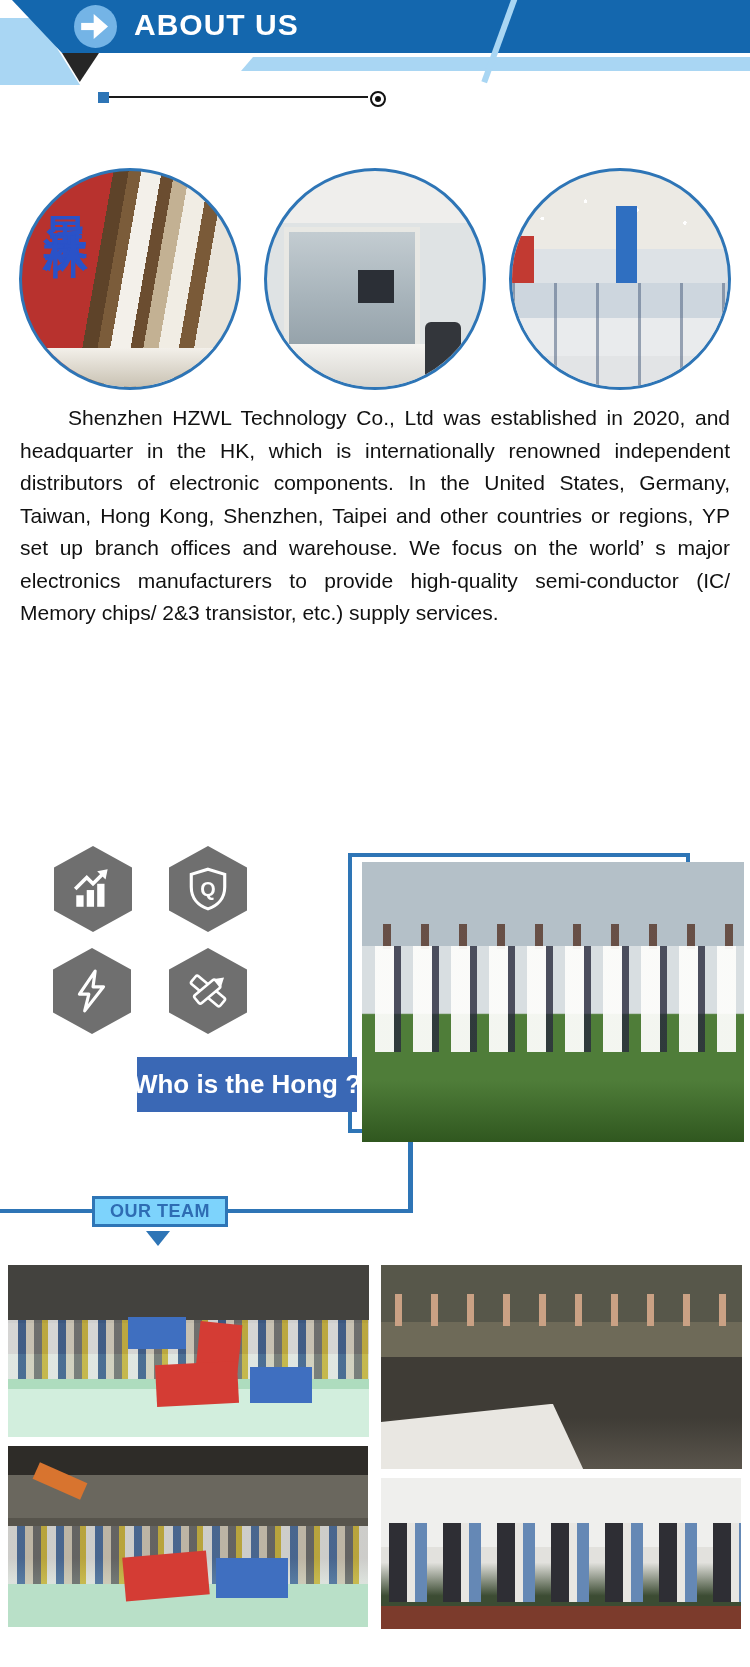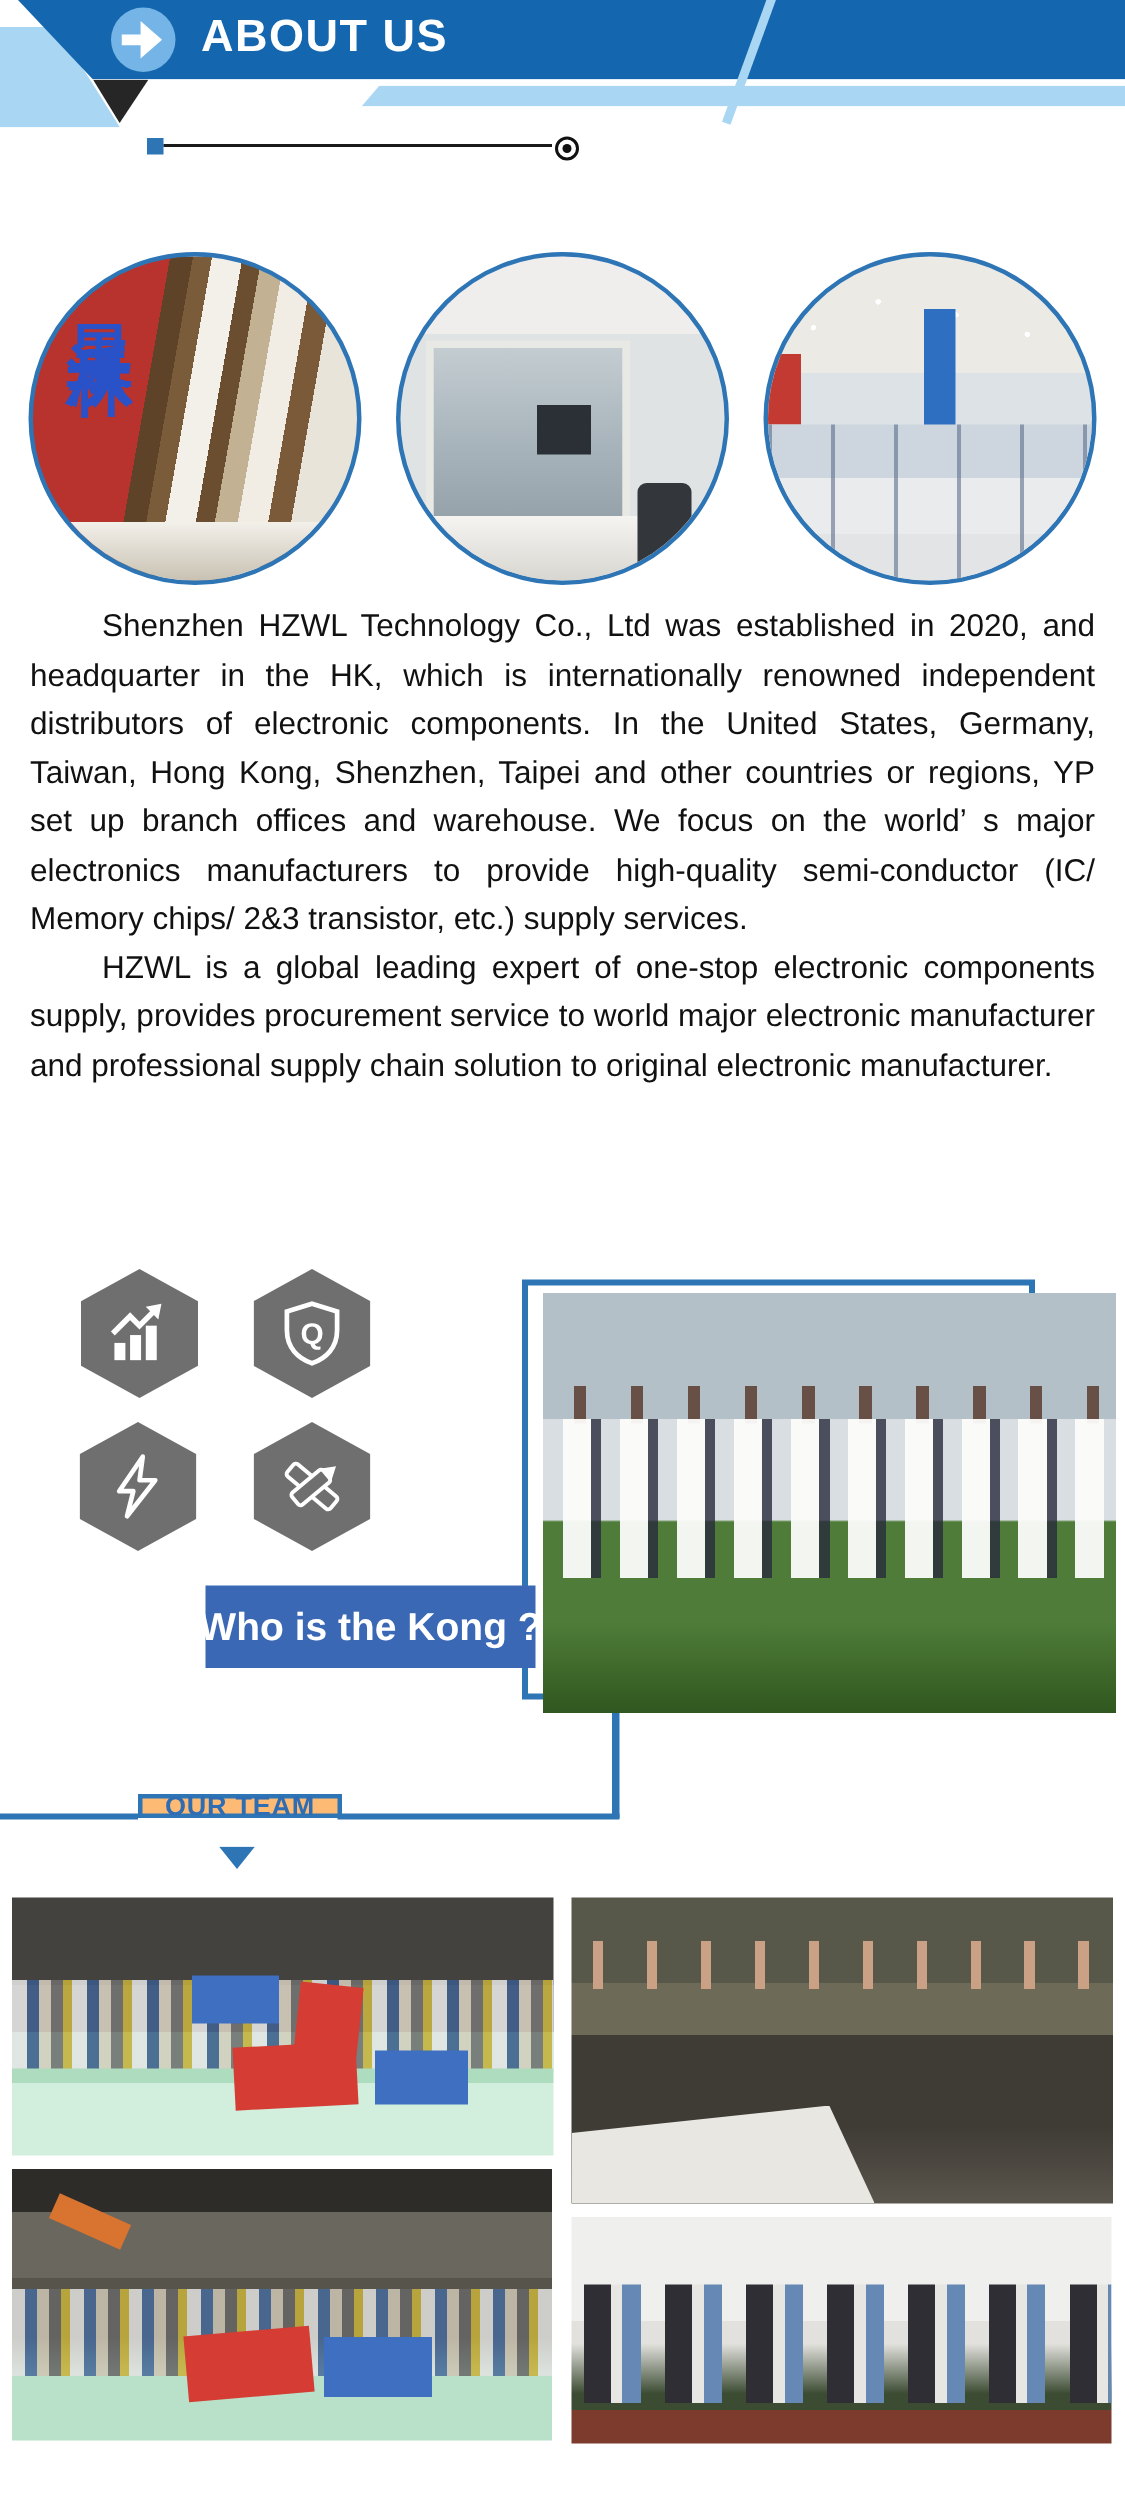--- a/index.html
+++ b/index.html
@@ -86,21 +86,21 @@
   .photo-main .crowd{position:absolute;left:2%;top:30%;width:96%;height:38%;
     background:repeating-linear-gradient(90deg,transparent 0 5px,rgba(252,252,250,.95) 5px 24px,rgba(40,42,60,.8) 24px 31px,transparent 31px 38px);}
   .wbanner{position:absolute;left:137px;top:1057px;width:220px;height:55px;background:#3a68b5;
     z-index:4;display:flex;align-items:center;justify-content:center;color:#fff;
     font-size:26px;font-weight:bold;white-space:nowrap;}
 
   
   .conn-v{position:absolute;left:408px;top:1142px;width:5px;height:70px;background:#2e75b6;z-index:0;}
   .conn-h-left{position:absolute;left:0;top:1209px;width:92px;height:4px;background:#2e75b6;}
   .conn-h-right{position:absolute;left:225px;top:1209px;width:188px;height:4px;background:#2e75b6;}
-  .team-box{position:absolute;left:92px;top:1196px;width:136px;height:16px;background:#fdba74;
+  .team-box{position:absolute;left:92px;top:1196px;width:136px;height:31px;background:#7dd3fc;
     border:3px solid #2e75b6;box-sizing:border-box;z-index:2;display:flex;align-items:center;
     justify-content:center;color:#2e6cb3;font-size:18px;font-weight:bold;letter-spacing:.5px;}
   .team-tri{position:absolute;left:146px;top:1231px;width:24px;height:15px;background:#2e75b6;
     clip-path:polygon(0 0,100% 0,50% 100%);}
 
   
   .tphoto{position:absolute;overflow:hidden;}
   .tp-tl{left:8px;top:1265px;width:361px;height:172px;
     background:linear-gradient(#43423e 0 34%,#6b6a62 34% 52%,#aedcbe 52% 72%,#d2eedd 72% 100%);}
   .tp-bl{left:8px;top:1446px;width:360px;height:181px;
@@ -165,21 +165,20 @@
     <div class="chair"></div>
   </div>
   <div class="pcircle pc3">
     <div class="redwall"></div>
     <div class="pillar"></div>
     <div class="cubes"></div>
   </div>
 
   <div class="about">
     <p>Shenzhen HZWL Technology Co., Ltd was established in 2020, and headquarter in the HK, which is internationally renowned independent distributors of electronic components. In the United States, Germany, Taiwan, Hong Kong, Shenzhen, Taipei and other countries or regions, YP set up branch offices and warehouse. We focus on the world’ s major electronics manufacturers to provide high-quality semi-conductor (IC/ Memory chips/ 2&amp;3 transistor, etc.) supply services.</p>
-    <p>HZWL is a global leading expert of one-stop electronic components supply, provides procurement service to world major electronic manufacturer and professional supply chain solution to original electronic manufacturer.</p>
   </div>
 
   <div class="hex hx1">
     <svg viewBox="0 0 44 44">
       <rect x="6" y="28" width="7" height="11" fill="#fff"></rect>
       <rect x="16" y="23" width="7" height="16" fill="#fff"></rect>
       <rect x="26" y="17" width="7" height="22" fill="#fff"></rect>
       <path d="M5 22 L16 11 L22 17 L33 6" stroke="#fff" stroke-width="3.5" fill="none"></path>
       <path d="M36 3 L26 5 L34 13 Z" fill="#fff"></path>
     </svg>
@@ -205,21 +204,21 @@
         <path d="M34 17 L42 22 L34 27 Z" fill="#fff"></path>
       </g>
     </svg>
   </div>
 
   <div class="frame"></div>
   <div class="photo-main">
     <div class="heads"></div>
     <div class="crowd"></div>
   </div>
-  <div class="wbanner">Who is the Kong ?</div>
+  <div class="wbanner">Who is the Hong ?</div>
 
   <div class="conn-v"></div>
   <div class="conn-h-left"></div>
   <div class="conn-h-right"></div>
   <div class="team-box">OUR TEAM</div>
   <div class="team-tri"></div>
 
   <div class="tphoto tp-tl">
     <div class="band"></div>
     <div class="flag f-blue fl1"></div>

